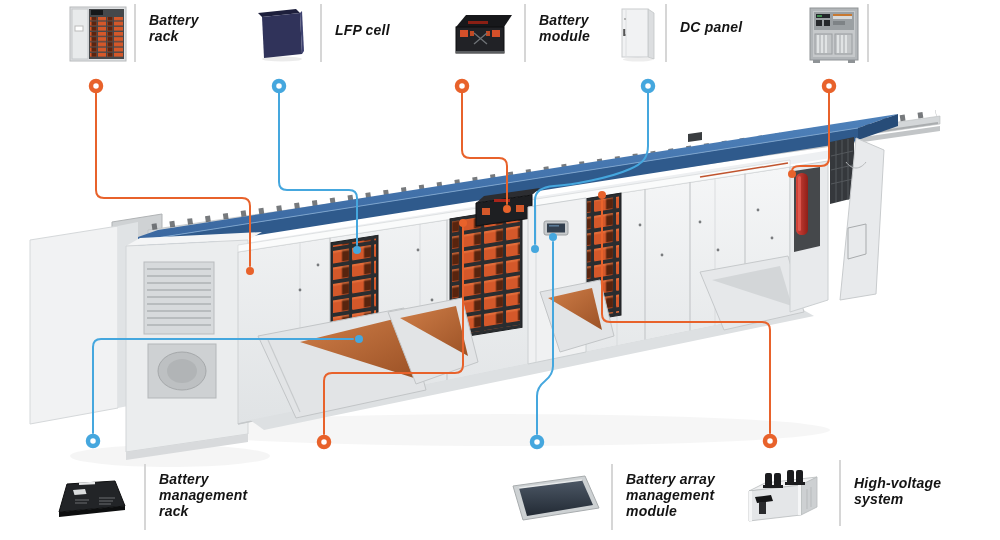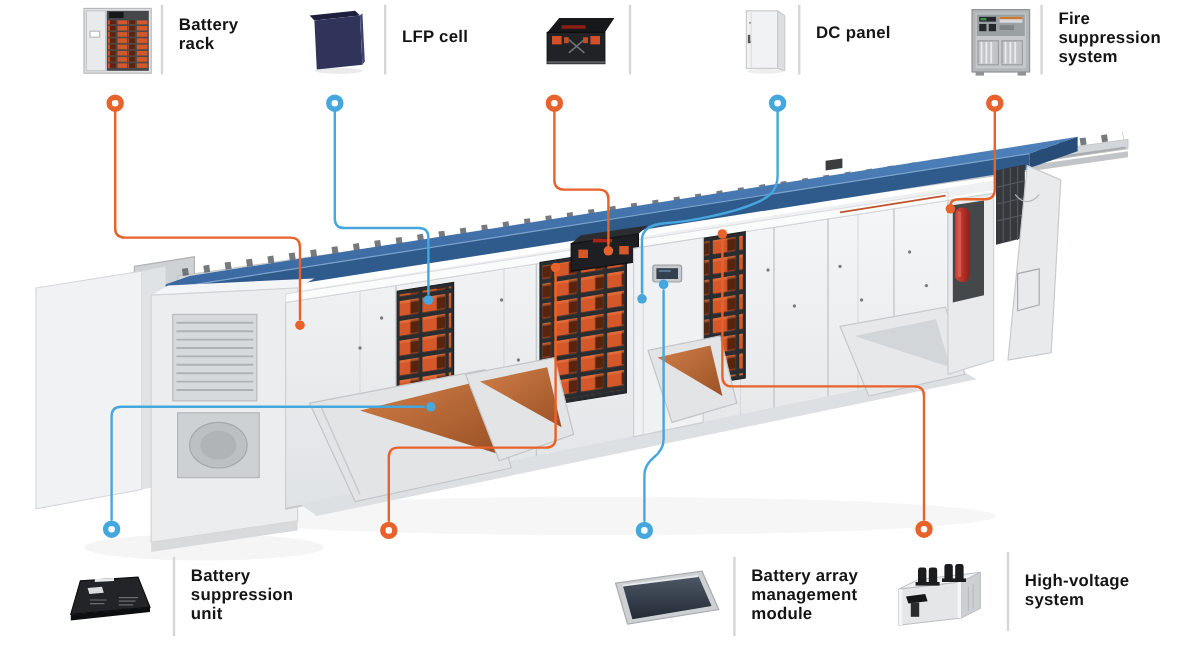--- a/index.html
+++ b/index.html
@@ -1,17 +1,17 @@
 <!DOCTYPE html>
 <html><head>
 <meta charset="utf-8">
 <style>
   html,body{margin:0;padding:0;background:#fff;}
   #stage{position:relative;width:1000px;height:540px;background:#fff;overflow:hidden;
-         font-family:"Liberation Sans","DejaVu Sans",sans-serif;}
+         font-family:"Liberation Sans","DejaVu Sans",sans-serif;font-style:italic;}
   .legend-item{position:absolute;display:flex;align-items:stretch;}
   .ibox{display:flex;align-items:center;justify-content:center;}
   .vdiv{width:2px;background:#d6d6d6;align-self:flex-start;}
   .lbl{margin-left:13px;font-size:14px;font-weight:700;color:#141414;
        line-height:1.13;letter-spacing:.2px;white-space:normal;}
   svg{display:block;}
   #scene{position:absolute;left:0;top:0;}
 </style>
 </head>
 <body>
@@ -257,20 +257,21 @@
       <rect x="14" y="8" width="20" height="3" fill="#8a1f14"></rect>
       <rect x="6" y="17" width="8" height="7" fill="#d4502a"></rect>
       <rect x="38" y="17" width="8" height="7" fill="#d4502a"></rect>
       <rect x="16" y="18" width="4" height="5" fill="#c24a24"></rect>
       <rect x="32" y="18" width="4" height="5" fill="#c24a24"></rect>
       <path d="M20,20 L33,31 M33,20 L20,31" stroke="#6f7377" stroke-width="1.3"></path>
       <rect x="2" y="38" width="48" height="2" fill="#5a5d60"></rect>
     </svg>
   </div>
   <div class="vdiv" style="height:58px"></div>
+  <div class="lbl" style="width:66px;padding-top:9px">Battery module</div>
 </div>
 
 <div class="legend-item" style="left:611px;top:4px">
   <div class="ibox" style="width:54px;height:62px">
     <svg width="38" height="56" viewBox="0 0 38 56">
       <polygon points="29,2 35,6 35,52 29,50" fill="#dcdee0" stroke="#c2c5c7" stroke-width="0.8"></polygon>
       <rect x="3" y="2" width="26" height="48" fill="#f1f2f3" stroke="#c9ccce"></rect>
       <path d="M7,3 L7,49" stroke="#dcdee0"></path>
       <circle cx="6" cy="12" r="0.9" fill="#999"></circle>
           <circle cx="6" cy="28" r="0.9" fill="#999"></circle>
@@ -298,35 +299,34 @@
       <g fill="#c2c5c7" stroke="#9a9ea1">
         <rect x="8" y="28" width="17" height="20"></rect>
             <rect x="28" y="28" width="17" height="20"></rect>
       </g>
       <path d="M11,29 V47 M15,29 V47 M19,29 V47 M31,29 V47 M35,29 V47 M39,29 V47" stroke="#e8eaeb" stroke-width="1.6"></path>
       <rect x="6" y="54" width="7" height="3" fill="#8f9396"></rect>
           <rect x="41" y="54" width="7" height="3" fill="#8f9396"></rect>
     </svg>
   </div>
   <div class="vdiv" style="height:58px"></div>
-  <div class="lbl" style="width:100px;padding-top:4px">Fire suppression system</div>
 </div>
 
 <div class="legend-item" style="left:38px;top:464px">
   <div class="ibox" style="width:106px;height:68px">
     <svg width="80" height="52" viewBox="0 0 80 52">
       <polygon points="16,12 64,9 74,34 8,40" fill="#222427" stroke="#0e0f10"></polygon>
       <polygon points="8,40 74,34 74,38 8,45" fill="#0d0e0f"></polygon>
       <polygon points="28,10.5 44,9.7 44,12.2 28,13" fill="#e8e9ea"></polygon>
       <polygon points="22,18 34,17 35.5,22 23.5,23" fill="#dadcdd"></polygon>
       <path d="M24,28 h14 M24,31 h12 M48,26 h16 M48,29 h14 M48,32 h12" stroke="#6a6d70" stroke-width="1"></path>
     </svg>
   </div>
   <div class="vdiv" style="height:66px"></div>
-  <div class="lbl" style="width:112px;padding-top:8px">Battery suppression unit</div>
+  <div class="lbl" style="width:112px;padding-top:8px">Battery management rack</div>
 </div>
 
 
 <div class="legend-item" style="left:496px;top:464px">
   <div class="ibox" style="width:115px;height:68px">
     <svg width="94" height="48" viewBox="0 0 94 48">
       <defs>
             <linearGradient id="scr" x1="0" y1="0" x2="0" y2="1">
         <stop offset="0" stop-color="#4d5866"></stop>
               <stop offset="1" stop-color="#222a34"></stop>

